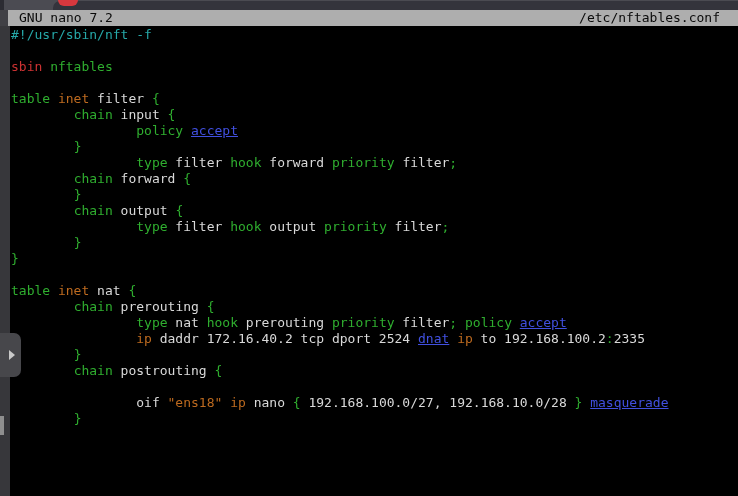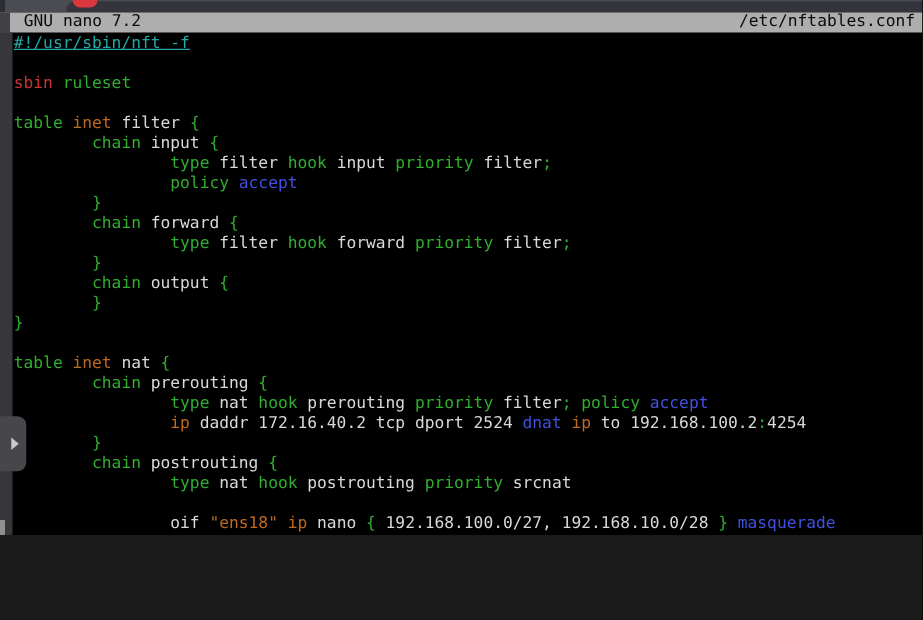--- a/index.html
+++ b/index.html
@@ -1,45 +1,45 @@
 <!DOCTYPE html>
 <html style="--c-comment: #26a8a8; --c-red: #cc3232; --c-green: #2fae2f; --c-orange: #bd6a1f; --c-text: #d9d9d9; --c-blue: #4150e0; --c-titlebar: #aeaeae; --c-termbg: #000000; --c-favicon: #d8383e;"><head>
 <meta charset="utf-8">
 <style>
   html,body{margin:0;padding:0;background:#1a1a1a;}
   .screen{
-    position:relative;width:738px;height:428px;overflow:hidden;
+    position:relative;width:738px;height:496px;overflow:hidden;
     background:var(--c-termbg,#000);
     font-family:"DejaVu Sans Mono",monospace;
   }
   
   .chrome{position:absolute;top:0;left:0;right:0;height:10px;background:#4b4b52;}
   .chrome-notch{position:absolute;left:0;top:0;width:4px;height:10px;background:#2c2c33;}
   .chrome-tab{position:absolute;left:53px;right:0;top:1px;height:9px;background:#34343c;border-top-left-radius:7px;}
   .favicon{position:absolute;left:5px;top:-1px;width:20px;height:6px;border-radius:0 0 6px 6px;background:var(--c-favicon,#d8383e);}
   
   .titlebar{position:absolute;top:10px;left:0;right:0;height:16px;background:var(--c-titlebar,#aeaeae);color:#0a0a0a;font-size:13px;line-height:16px;white-space:pre;}
   .titlebar-left{position:absolute;left:19px;top:0;}
-  .titlebar-right{position:absolute;right:6px;top:0;}
+  .titlebar-right{position:absolute;right:18px;top:0;}
   .titlebar-corner{position:absolute;left:0;top:10px;width:8px;height:16px;background:#404045;}
   
   .side-strip{position:absolute;left:0;top:26px;width:10px;height:470px;background:#37373b;}
   .panel-handle{position:absolute;left:0;top:333px;width:21px;height:44px;background:#47474b;border-radius:0 7px 7px 0;}
   .handle-arrow{position:absolute;left:9px;top:17px;width:0;height:0;
     border-left:6px solid #c9c9c9;border-top:5px solid transparent;border-bottom:5px solid transparent;}
   .scroll-thumb{position:absolute;left:0;top:416px;width:4px;height:19px;background:#8f8f8f;}
   
   #code{position:absolute;left:11px;top:27px;font-size:13px;line-height:16px;}
   .term-line{height:16px;white-space:pre;}
-  .tk-c{color:var(--c-comment,#26a8a8);text-decoration:underline;}
+  .tk-c{color:var(--c-comment,#26a8a8);}
   .tk-r{color:var(--c-red,#cc3232);}
   .tk-g{color:var(--c-green,#2fae2f);}
   .tk-o{color:var(--c-orange,#bd6a1f);}
   .tk-w{color:var(--c-text,#d9d9d9);}
-  .tk-b{color:var(--c-blue,#4150e0);}
+  .tk-b{color:var(--c-blue,#4150e0);text-decoration:underline;}
 </style>
 </head>
 <body>
 
 <div class="screen">
 
   <div class="chrome">
     <div class="chrome-notch"></div>
     <div class="chrome-tab">
       <div class="favicon"></div>
@@ -54,39 +54,38 @@
 
   <div class="side-strip"></div>
   <div class="panel-handle">
     <div class="handle-arrow"></div>
   </div>
   <div class="scroll-thumb"></div>
 
   <div id="code">
       <div class="term-line"><span class="tk-c">#!/usr/sbin/nft -f</span></div>
       <div class="term-line"></div>
-      <div class="term-line"><span class="tk-r">sbin</span><span class="tk-w"> </span><span class="tk-g">ruleset</span></div>
+      <div class="term-line"><span class="tk-r">sbin</span><span class="tk-w"> </span><span class="tk-g">nftables</span></div>
       <div class="term-line"></div>
       <div class="term-line"><span class="tk-g">table</span><span class="tk-w"> </span><span class="tk-o">inet</span><span class="tk-w"> filter </span><span class="tk-g">{</span></div>
       <div class="term-line"><span class="tk-w">        </span><span class="tk-g">chain</span><span class="tk-w"> input </span><span class="tk-g">{</span></div>
-      <div class="term-line"><span class="tk-w">                </span><span class="tk-g">type</span><span class="tk-w"> filter </span><span class="tk-g">hook</span><span class="tk-w"> input </span><span class="tk-g">priority</span><span class="tk-w"> filter</span><span class="tk-g">;</span></div>
       <div class="term-line"><span class="tk-w">                </span><span class="tk-g">policy</span><span class="tk-w"> </span><span class="tk-b">accept</span></div>
       <div class="term-line"><span class="tk-w">        </span><span class="tk-g">}</span></div>
+      <div class="term-line"><span class="tk-w">                </span><span class="tk-g">type</span><span class="tk-w"> filter </span><span class="tk-g">hook</span><span class="tk-w"> forward </span><span class="tk-g">priority</span><span class="tk-w"> filter</span><span class="tk-g">;</span></div>
       <div class="term-line"><span class="tk-w">        </span><span class="tk-g">chain</span><span class="tk-w"> forward </span><span class="tk-g">{</span></div>
-      <div class="term-line"><span class="tk-w">                </span><span class="tk-g">type</span><span class="tk-w"> filter </span><span class="tk-g">hook</span><span class="tk-w"> forward </span><span class="tk-g">priority</span><span class="tk-w"> filter</span><span class="tk-g">;</span></div>
       <div class="term-line"><span class="tk-w">        </span><span class="tk-g">}</span></div>
       <div class="term-line"><span class="tk-w">        </span><span class="tk-g">chain</span><span class="tk-w"> output </span><span class="tk-g">{</span></div>
+      <div class="term-line"><span class="tk-w">                </span><span class="tk-g">type</span><span class="tk-w"> filter </span><span class="tk-g">hook</span><span class="tk-w"> output </span><span class="tk-g">priority</span><span class="tk-w"> filter</span><span class="tk-g">;</span></div>
       <div class="term-line"><span class="tk-w">        </span><span class="tk-g">}</span></div>
       <div class="term-line"><span class="tk-g">}</span></div>
       <div class="term-line"></div>
       <div class="term-line"><span class="tk-g">table</span><span class="tk-w"> </span><span class="tk-o">inet</span><span class="tk-w"> nat </span><span class="tk-g">{</span></div>
       <div class="term-line"><span class="tk-w">        </span><span class="tk-g">chain</span><span class="tk-w"> prerouting </span><span class="tk-g">{</span></div>
       <div class="term-line"><span class="tk-w">                </span><span class="tk-g">type</span><span class="tk-w"> nat </span><span class="tk-g">hook</span><span class="tk-w"> prerouting </span><span class="tk-g">priority</span><span class="tk-w"> filter</span><span class="tk-g">;</span><span class="tk-w"> </span><span class="tk-g">policy</span><span class="tk-w"> </span><span class="tk-b">accept</span></div>
-      <div class="term-line"><span class="tk-w">                </span><span class="tk-o">ip</span><span class="tk-w"> daddr 172.16.40.2 tcp dport 2524 </span><span class="tk-b">dnat</span><span class="tk-w"> </span><span class="tk-o">ip</span><span class="tk-w"> to 192.168.100.2</span><span class="tk-g">:</span><span class="tk-w">4254</span></div>
+      <div class="term-line"><span class="tk-w">                </span><span class="tk-o">ip</span><span class="tk-w"> daddr 172.16.40.2 tcp dport 2524 </span><span class="tk-b">dnat</span><span class="tk-w"> </span><span class="tk-o">ip</span><span class="tk-w"> to 192.168.100.2</span><span class="tk-g">:</span><span class="tk-w">2335</span></div>
       <div class="term-line"><span class="tk-w">        </span><span class="tk-g">}</span></div>
       <div class="term-line"><span class="tk-w">        </span><span class="tk-g">chain</span><span class="tk-w"> postrouting </span><span class="tk-g">{</span></div>
-      <div class="term-line"><span class="tk-w">                </span><span class="tk-g">type</span><span class="tk-w"> nat </span><span class="tk-g">hook</span><span class="tk-w"> postrouting </span><span class="tk-g">priority</span><span class="tk-w"> srcnat</span></div>
       <div class="term-line"></div>
       <div class="term-line"><span class="tk-w">                oif </span><span class="tk-o">"ens18"</span><span class="tk-w"> </span><span class="tk-o">ip</span><span class="tk-w"> nano </span><span class="tk-g">{</span><span class="tk-w"> 192.168.100.0/27, 192.168.10.0/28 </span><span class="tk-g">}</span><span class="tk-w"> </span><span class="tk-b">masquerade</span></div>
       <div class="term-line"><span class="tk-w">        </span><span class="tk-g">}</span></div>
     </div>
 
 </div>
 
 </body></html>

